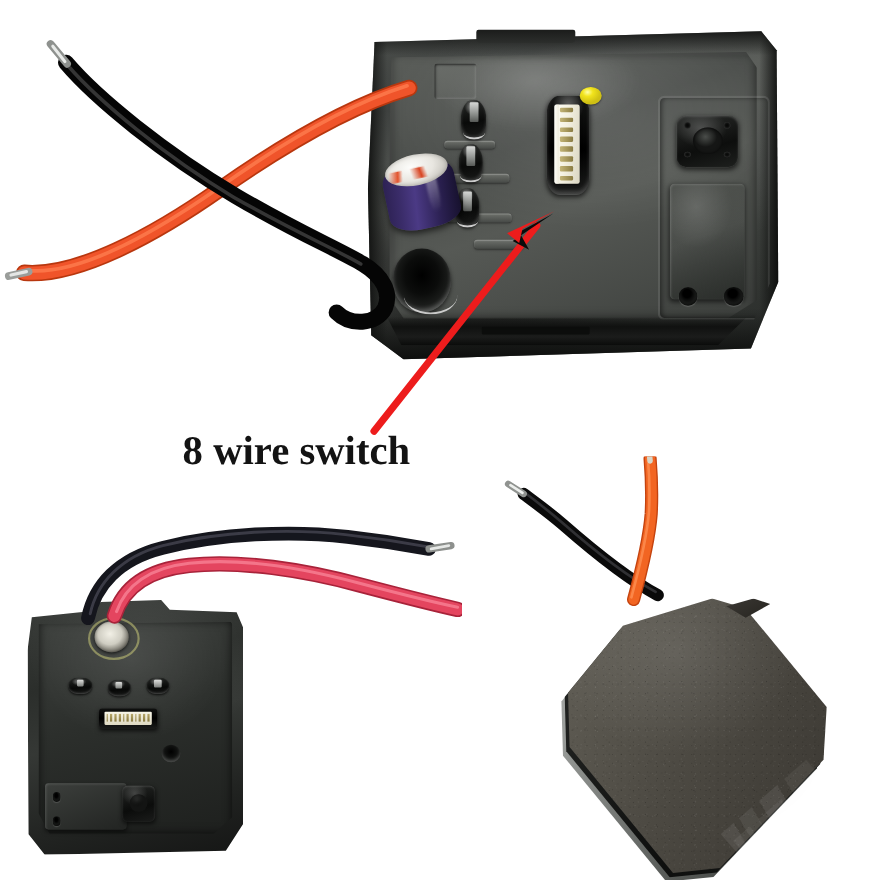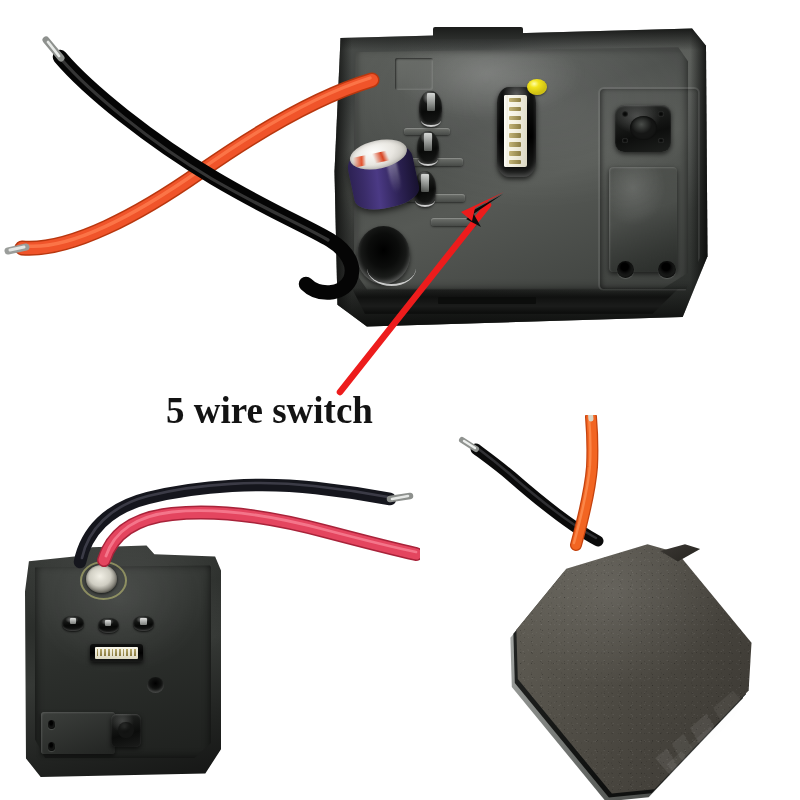--- a/index.html
+++ b/index.html
@@ -495,21 +495,21 @@
     <path d="M 46,40 L 61,58" stroke="#8e918e" stroke-width="7" stroke-linecap="round"></path>
     <path d="M 48,42 L 59,56" stroke="#e8eae8" stroke-width="2.8" stroke-linecap="round"></path>
   </svg>
 
   <svg id="arrow-svg" viewBox="0 0 200 225">
     <line x1="20" y1="217" x2="168" y2="30" stroke="#ed1c1c" stroke-width="6.5" stroke-linecap="round"></line>
     <polygon points="183,19 146,44 161,52 152,36" fill="#0b0b0b"></polygon>
     <polygon points="184,17 141,37 152,46 155,33" fill="#ed1c1c"></polygon>
   </svg>
 
-  <div id="caption">5 wire switch</div>
+  <div id="caption">8 wire switch</div>
 
   <div id="bl-module">
     <div class="bl-body"></div>
     <div class="bl-basin"></div>
 
     <div class="bl-cap-ring"></div>
     <div class="bl-cap"></div>
 
     <div class="bl-term" style="left:19%;top:30.5%;"></div>
     <div class="bl-term" style="left:37%;top:31.5%;"></div>

